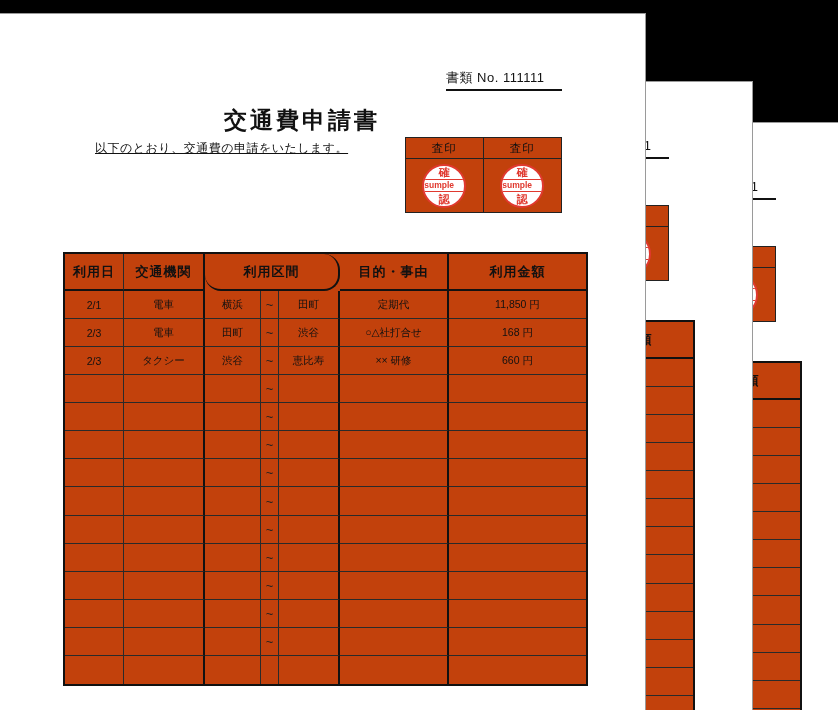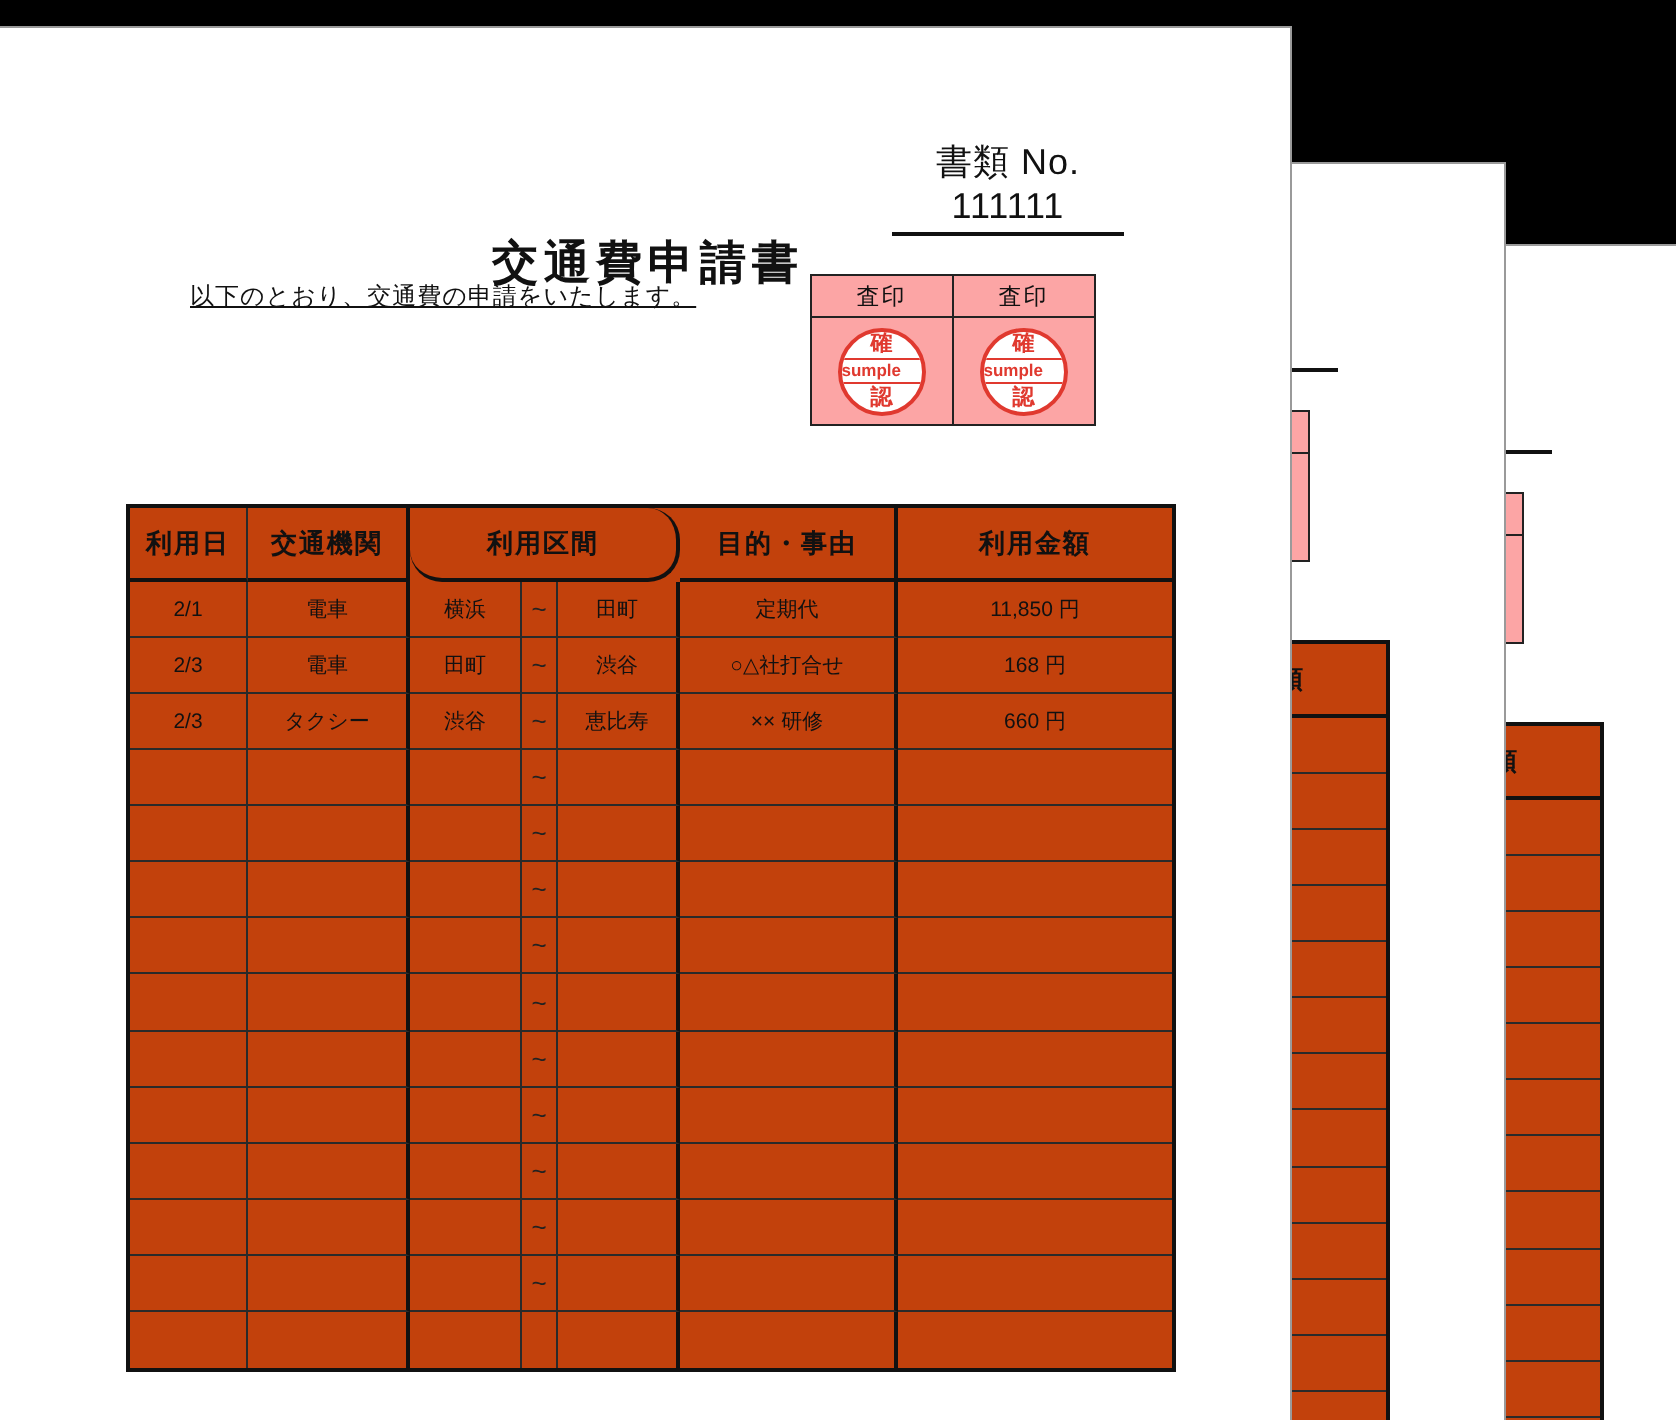--- a/index.html
+++ b/index.html
@@ -30,58 +30,57 @@
   }
   .page-1 { left: -154px; top: 13px;  z-index: 3; }
   .page-2 { left: -47px;  top: 81px;  z-index: 2; }
   .page-3 { left: 60px;   top: 122px; z-index: 1; }
 
   
   .doc-no {
     position: absolute;
     left: 599px; top: 55px;
     width: 116px;
-    text-align: center;
-    font-size: 18px;
+    font-size: 13px;
     letter-spacing: 0.5px;
     padding-bottom: 2px;
     border-bottom: 2.5px solid #111;
   }
 
   
   .title {
     position: absolute;
-    left: 377px; top: 102px;
+    left: 377px; top: 91px;
     width: 200px;
-    text-align: center;
+    text-align: left;
     font-size: 23px;
     font-weight: bold;
     letter-spacing: 3px;
     white-space: nowrap;
   }
   .intro {
     position: absolute;
     left: 248px; top: 126px;
     font-size: 12px;
     letter-spacing: 0.5px;
     white-space: nowrap;
     text-decoration: underline;
   }
 
   
   .approval {
     position: absolute;
     left: 558px; top: 123px;
-    width: 143px; height: 76px;
+    width: 157px; height: 76px;
     box-sizing: border-box;
     border: 1.5px solid #222;
     display: grid;
     grid-template-columns: 1fr 1fr;
     grid-template-rows: 21px 1fr;
-    background: #fca5a5;
+    background: #c2410c;
   }
   .approval-hcell {
     box-sizing: border-box;
     border-bottom: 1.5px solid #222;
     font-size: 11.5px;
     display: flex; align-items: center; justify-content: center;
     letter-spacing: 1px;
   }
   .approval-hcell.first, .approval-bcell.first { border-right: 1.5px solid #222; }
   .approval-bcell {

